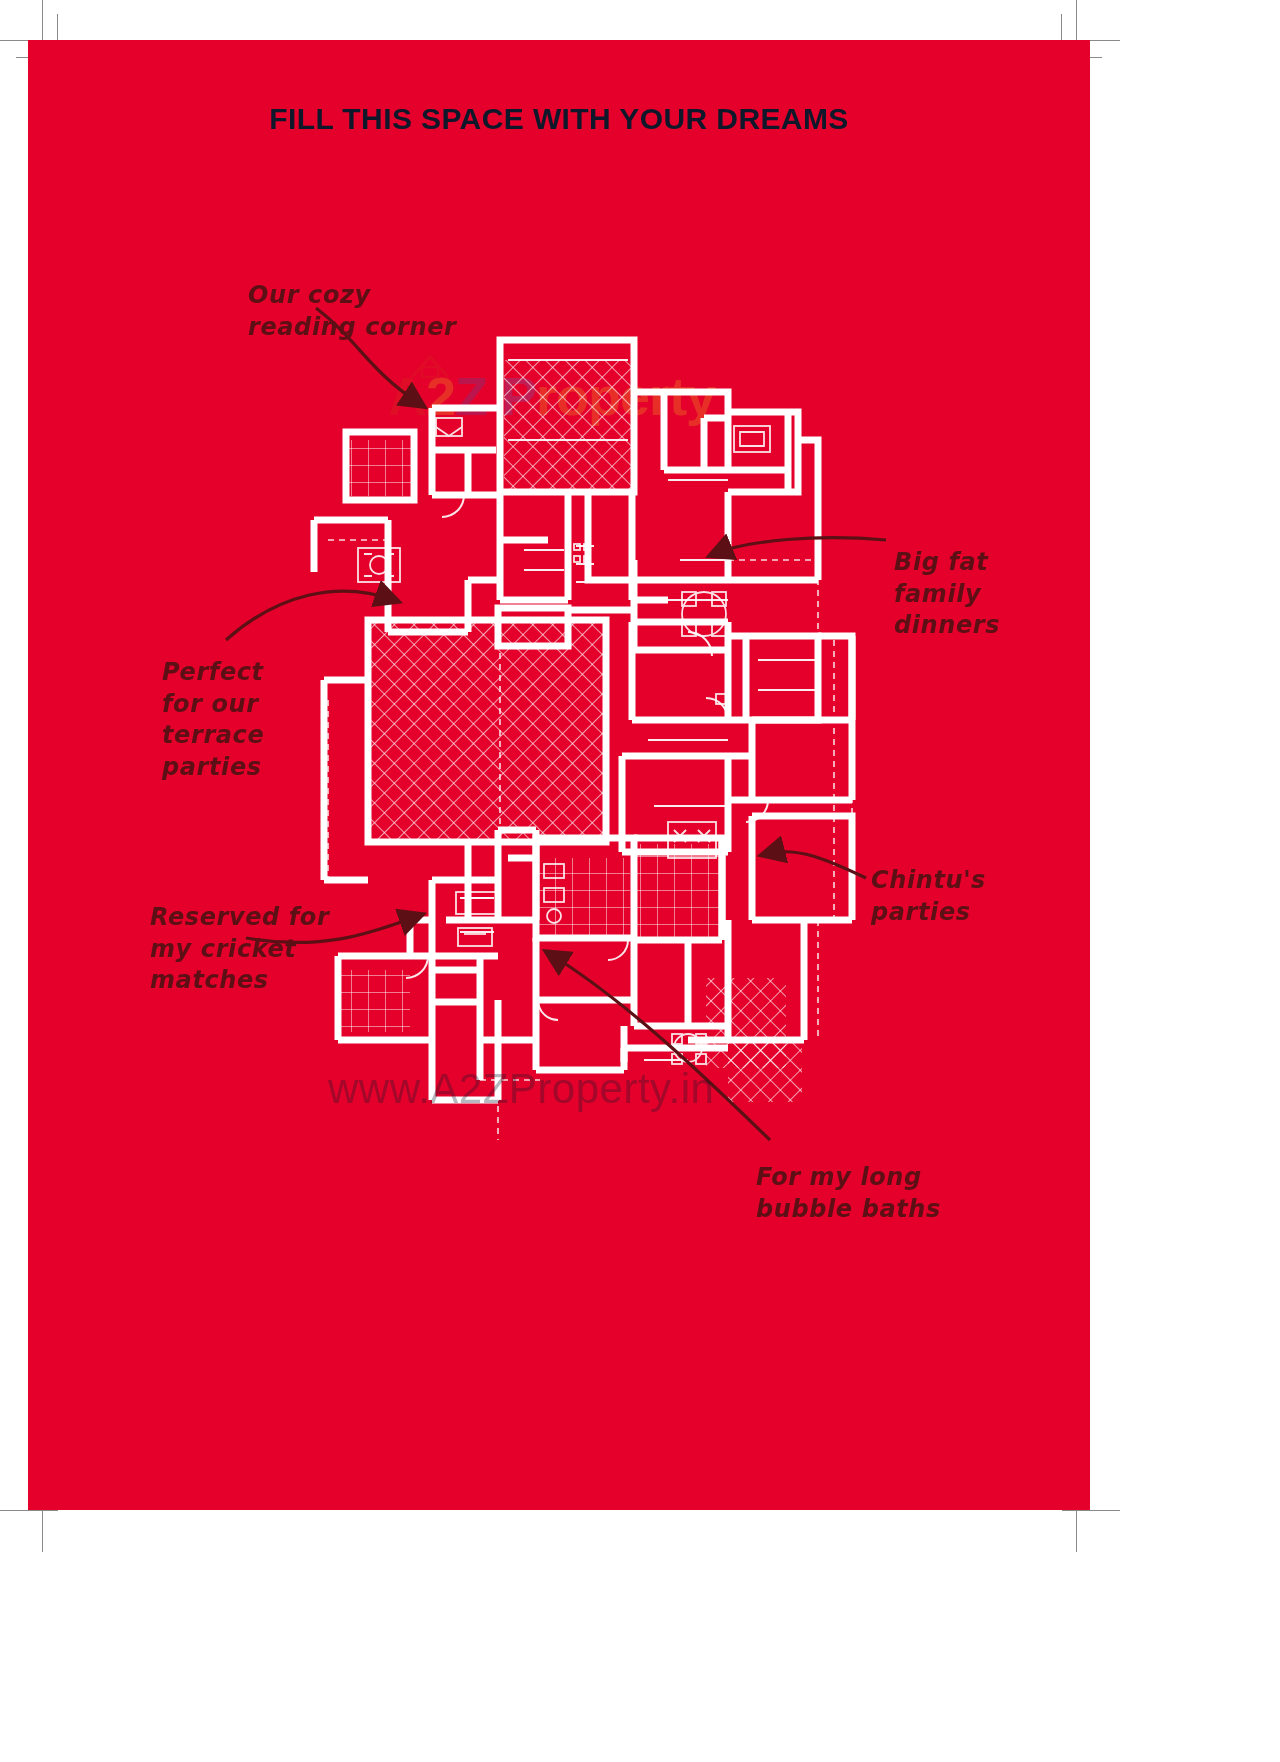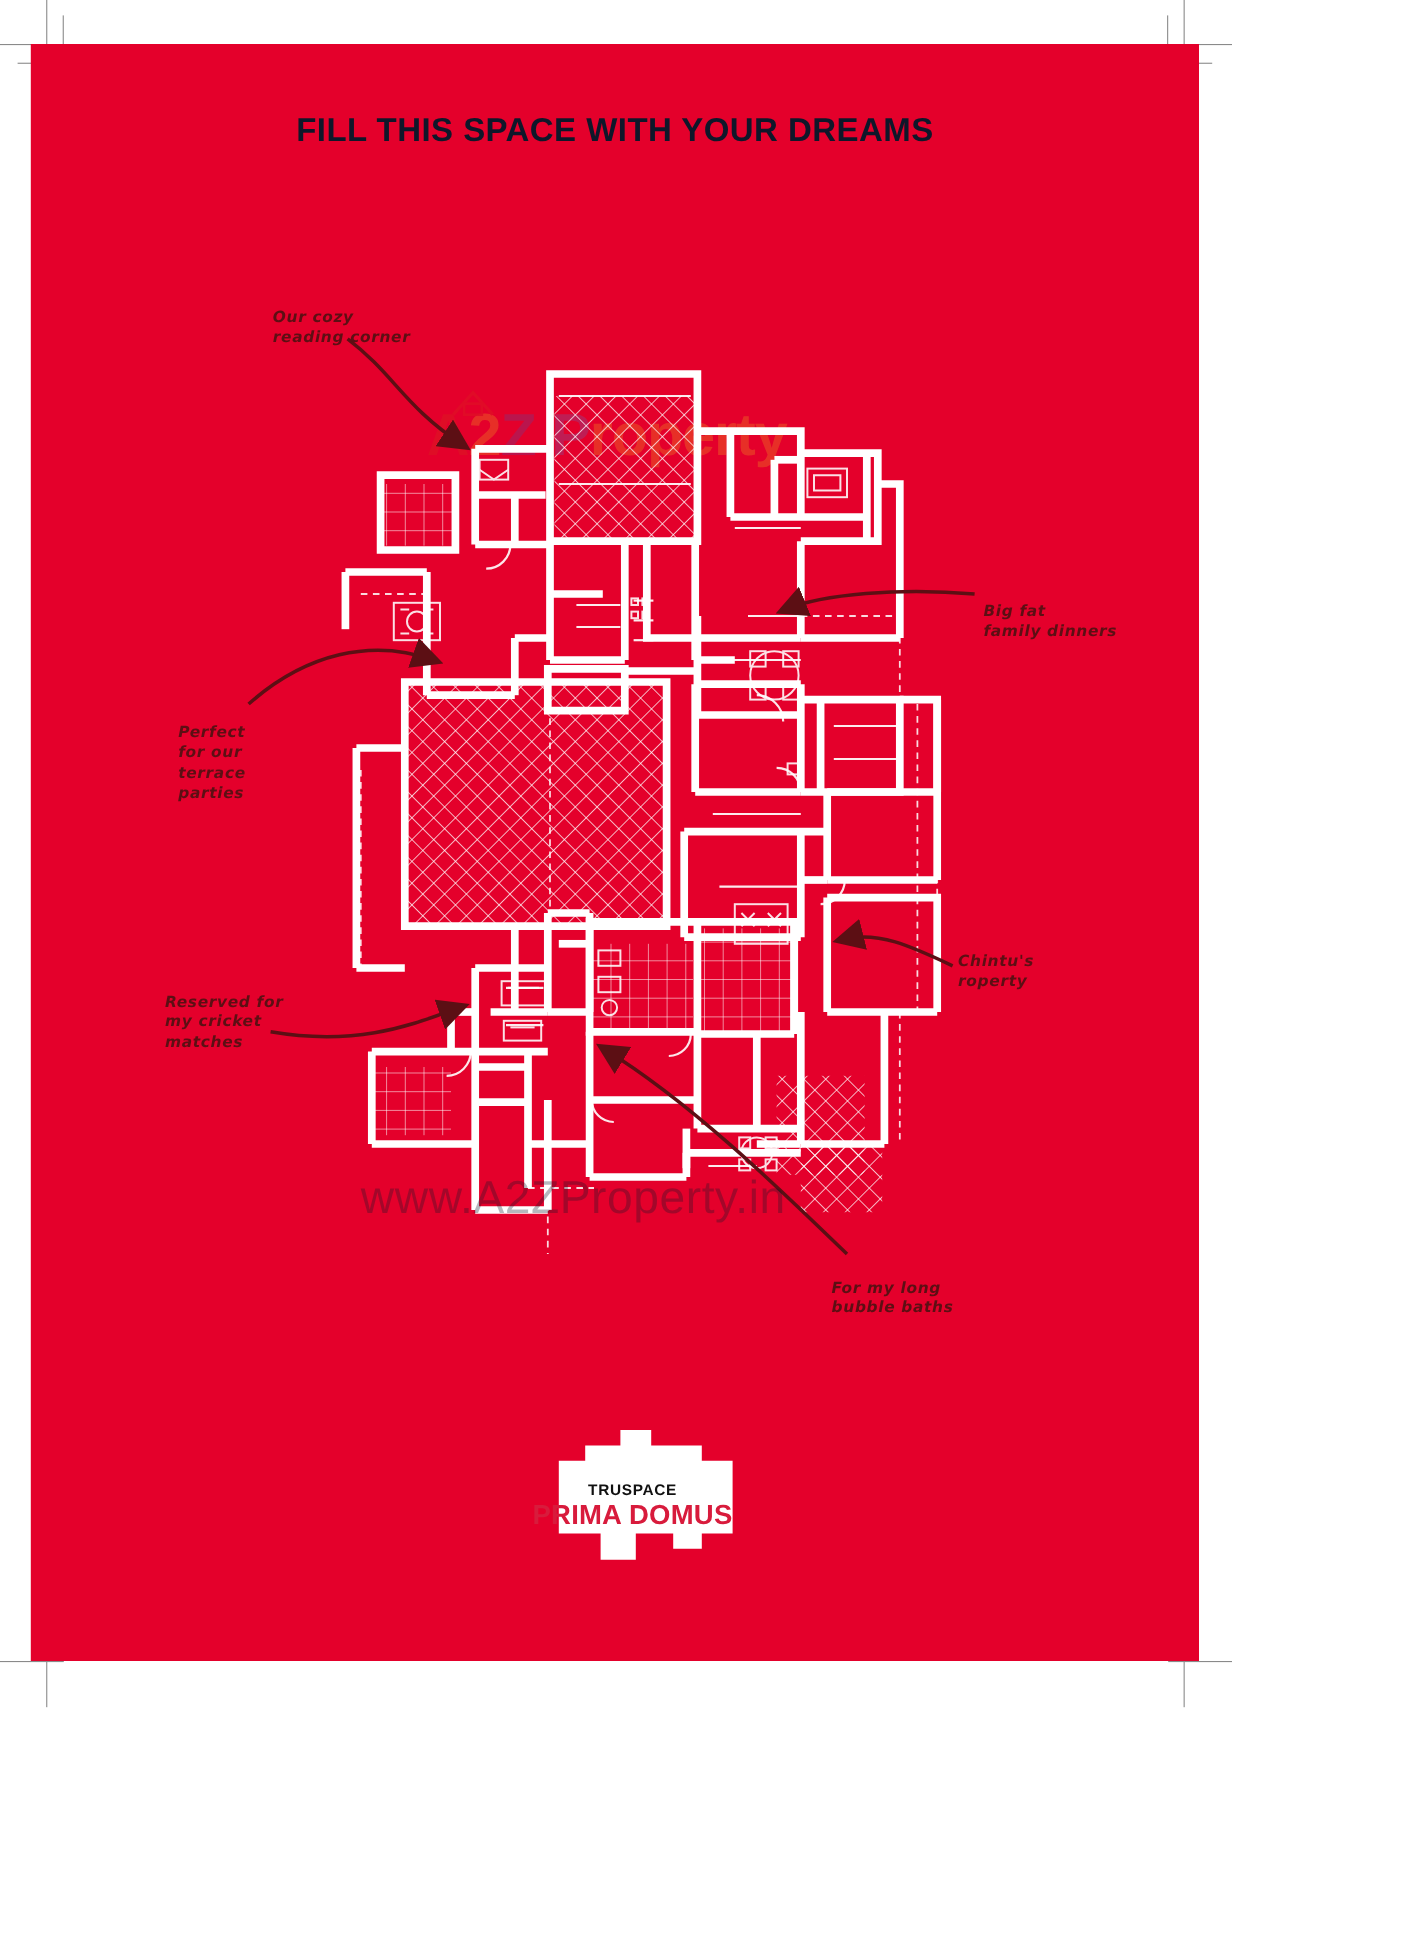--- a/index.html
+++ b/index.html
@@ -29,21 +29,21 @@
   #wm-logo .rest{color:#ef8b22;}
   #wm-house{position:absolute;left:22px;top:-12px;width:40px;height:26px;opacity:.85;}
   #wm-url{left:300px;top:1025px;font-size:42px;color:#0f172a;opacity:.30;
           font-weight:normal;letter-spacing:.5px;}
 
   
   #planwrap{position:absolute;left:0;top:0;width:1062px;height:1470px;}
   #plan{position:absolute;left:0;top:0;}
 
   
-  .anno{position:absolute;color:#5c0f14;font-size:14px;line-height:1.32;
+  .anno{position:absolute;color:#5c0f14;font-size:24px;line-height:1.32;
         font-family:"DejaVu Sans",sans-serif;font-style:italic;font-weight:600;
         letter-spacing:.6px;white-space:pre-line;}
   #anno-reading{left:220px;top:240px;}
   #anno-dinners{left:866px;top:487px;margin-top:20px;}
   #anno-terrace{left:134px;top:617px;}
   #anno-cricket{left:122px;top:862px;}
   #anno-chintu{left:843px;top:825px;}
   #anno-bath{left:728px;top:1122px;}
 
   
@@ -331,29 +331,20 @@
   <div class="anno" id="anno-dinners">Big fat
 family dinners</div>
   <div class="anno" id="anno-terrace">Perfect
 for our
 terrace
 parties</div>
   <div class="anno" id="anno-cricket">Reserved for
 my cricket
 matches</div>
   <div class="anno" id="anno-chintu">Chintu's
-roperty</div>
+parties</div>
   <div class="anno" id="anno-bath">For my long
 bubble baths</div>
 
   <div class="wm" id="wm-url">www.A2ZProperty.in</div>
 
-  <div id="logo">
-    <svg width="230" height="150" viewBox="0 0 230 150">
-      <path d="M48 38 H72 V24 H104 V10 H132 V24 H178 V38 H206 V104 H178 V118 H152 V104 H118 V128 H86 V104 H48 Z" fill="#ffffff"></path>
-    </svg>
-    <div id="logo-text">
-      <div id="logo-top">TRUSPACE</div>
-      <div id="logo-main">PRIMA DOMUS</div>
-    </div>
-  </div>
 
 </div>
 
 </body></html>

